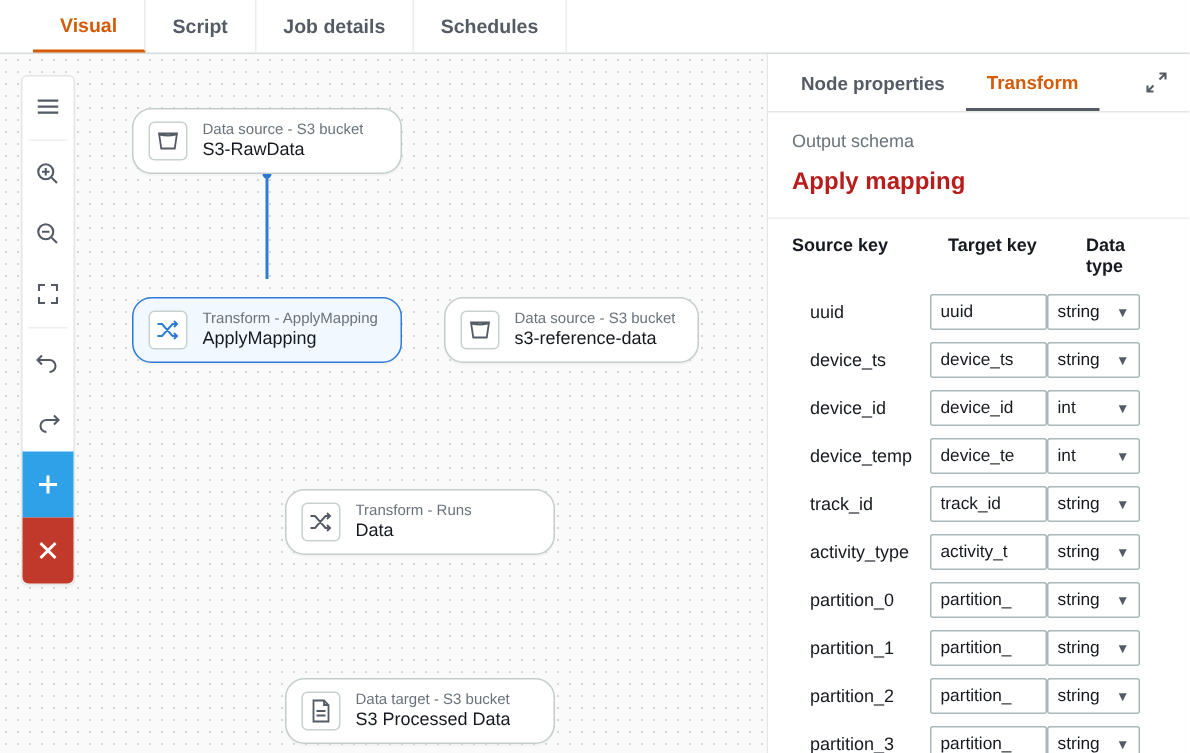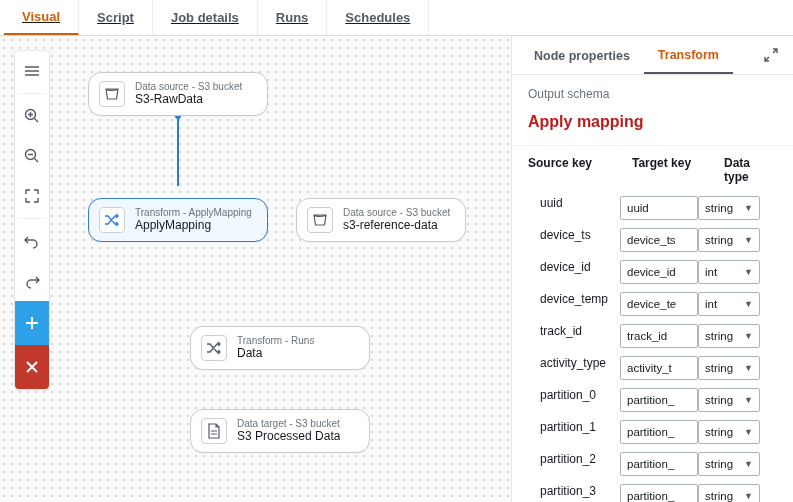--- a/index.html
+++ b/index.html
@@ -1,19 +1,19 @@
 <!DOCTYPE html>
 <html><head>
 <meta charset="utf-8">
 <style>
   * { box-sizing: border-box; margin: 0; padding: 0; font-family: -apple-system, BlinkMacSystemFont, "Segoe UI", Arial, sans-serif; }
   body { width: 793px; height: 502px; overflow: hidden; background: #fff; position: relative; font-size: 12px; color: #16191f; }
 
   
-  .top-tabs { display: flex; border-bottom: 1px solid #d5dbdb; height: 36px; align-items: stretch; padding-left: 4px; background:#fff;text-decoration:underline; }
+  .top-tabs { display: flex; border-bottom: 1px solid #d5dbdb; height: 36px; align-items: stretch; padding-left: 22px; background:#fff; }
   .top-tab { padding: 0 18px; display:flex; align-items:center; font-size:13px; color:#545b64; cursor:pointer; border-right:1px solid #eaeded; font-weight:600; }
   .top-tab.active { color:#d45b07; border-bottom:2px solid #d45b07; }
 
   
   .main { display:flex; height:calc(100% - 36px); }
 
   
   .canvas-wrap { flex:1; position:relative; overflow:hidden; background-color:#fafafa; }
   .canvas-dots { position:absolute; inset:0;
     background-image: radial-gradient(#d5d5d5 0.9px, transparent 0.9px);
@@ -44,34 +44,33 @@
   .panel-tab { padding:12px 14px 10px; font-size:12.5px; color:#545b64; cursor:pointer; font-weight:600; }
   .panel-tab.active { color:#d45b07; border-bottom:2px solid #545b64; }
   .expand-btn { margin-left:auto; width:28px; height:28px; display:flex; align-items:center; justify-content:center; color:#545b64; cursor:pointer; }
   .panel-sub { padding:12px 16px 4px; color:#6a737b; font-size:12px;}
   .panel-h2 { padding:8px 16px 14px; font-size:16px; font-weight:700; color:#b91c1c; border-bottom:1px solid #eee; }
   .map-head { display:flex; padding:10px 16px 8px; gap:12px; color:#16191f; font-weight:600; font-size:12px;}
   .map-head > div:nth-child(1){width:92px;}
   .map-head > div:nth-child(2){width:80px;}
   .map-head > div:nth-child(3){flex:1;}
   .map-body { overflow:auto; }
-  .map-row { display:flex; padding:4px 16px 4px 28px; }
+  .map-row { display:flex; align-items:center; padding:4px 16px 4px 28px; }
   .map-src { width:80px; font-size:12px; color:#16191f; white-space:nowrap; overflow:hidden; text-overflow:ellipsis;}
   .mini-input { width:78px; height:24px; border:1px solid #aab7b8; border-radius:2px; padding:0 6px; font-size:11.5px; color:#16191f; }
   .mini-select { width:62px; height:24px; border:1px solid #aab7b8; border-radius:2px; display:flex; align-items:center; justify-content:space-between; padding:0 6px; font-size:11.5px; color:#16191f; cursor:pointer;}
   .sel-caret { font-size:9px; color:#545b64;}
 </style>
 </head>
 <body>
 
 <div class="top-tabs">
   <div class="top-tab active">Visual</div>
   <div class="top-tab">Script</div>
   <div class="top-tab">Job details</div>
-  <div class="top-tab">Runs</div>
   <div class="top-tab">Schedules</div>
 </div>
 
 <div class="main">
 
   <div class="canvas-wrap">
     <div class="canvas-dots"></div>
 
     <svg class="edges">
       <defs>
@@ -184,21 +183,21 @@
           <svg width="16" height="16" viewBox="0 0 16 16" fill="none" stroke="#545b64" stroke-width="1.3">
             <path d="M1 4h3l7 8h3M1 12h3l7-8h3M12 2l2 2-2 2M12 10l2 2-2 2"></path>
           </svg>
         </div>
       <div class="node-txt">
         <span class="node-kind">Transform - Runs</span>
         <span class="node-title">Data</span>
       </div>
     </div>
 
-    <div class="node" style="left:190px;top:373px;width:180px">
+    <div class="node" style="left:190px;top:416px;width:180px">
       <div class="node-icon">
           <svg width="16" height="16" viewBox="0 0 16 16" fill="none" stroke="#545b64" stroke-width="1.2">
             <path d="M3 1h7l3 3v11H3zM10 1v3h3M5 8h6M5 11h6"></path>
           </svg>
         </div>
       <div class="node-txt">
         <span class="node-kind">Data target - S3 bucket</span>
         <span class="node-title">S3 Processed Data</span>
       </div>
     </div>

